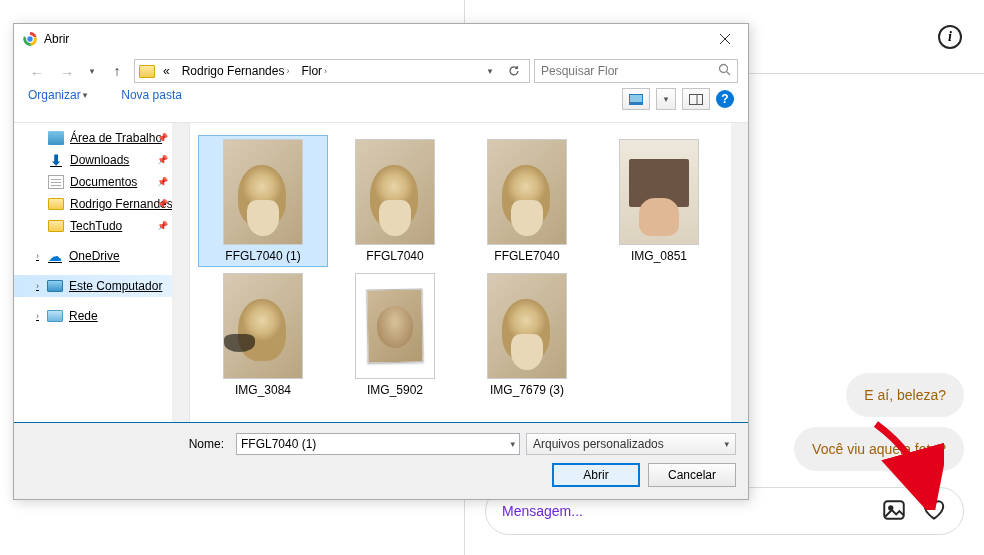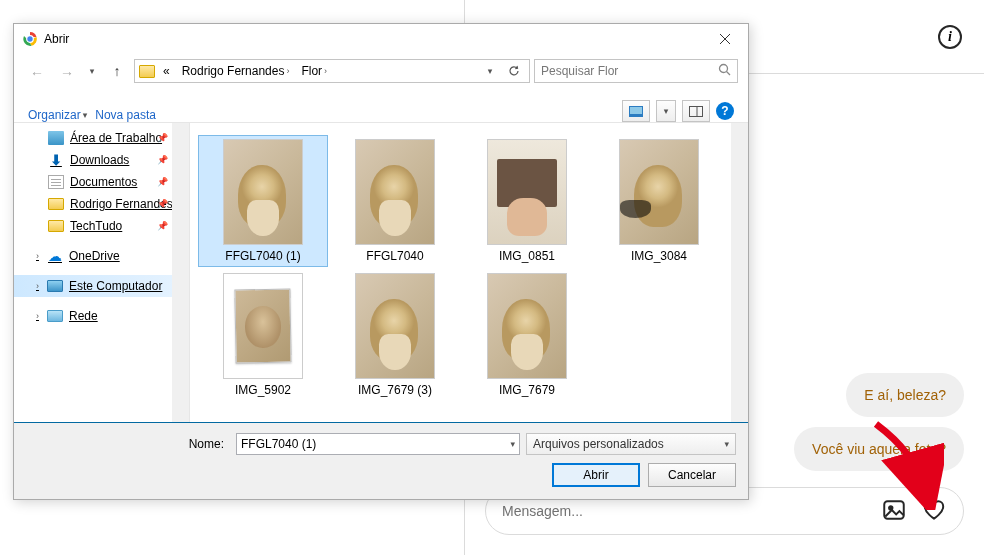--- a/index.html
+++ b/index.html
@@ -64,21 +64,21 @@
       border: 1px solid #dbdbdb;
       border-radius: 26px;
       height: 48px;
       display: flex;
       align-items: center;
       padding: 0 16px;
     }
     .ig-compose-input {
       flex: 1;
       font-size: 14px;
-      color: #737373;
+      color: #6d28d9;
     }
     .ig-compose-icons { display: flex; gap: 14px; align-items: center; }
 
     
     .dialog {
       position: absolute;
       left: 13px;
       top: 23px;
       width: 736px;
       height: 477px;
@@ -149,23 +149,23 @@
       align-items: center;
       padding: 0 6px;
       color: #777;
       justify-content: space-between;
     }
     .search-box .mag { color: #888; font-size: 12px; }
 
     .toolbar-row {
       height: 34px;
       display: flex;
-      align-items: flex-end;
+      align-items: flex-start;
       padding: 0 14px;
-      gap: 8px;
+      gap: 34px;
     }
     .tb-link { color: #1e66c8; cursor: pointer; display: flex; align-items: center; gap: 2px; }
     .tb-spacer { flex: 1; }
     .tb-right { display: flex; align-items: center; gap: 6px; }
     .view-btn {
       width: 28px; height: 22px;
       border: 1px solid #c4c4c4;
       background: linear-gradient(#fdfdfd,#eee);
       display: flex; align-items: center; justify-content: center;
     }
@@ -549,40 +549,40 @@
     <div class="files">
       <div class="file-item selected">
         <div class="thumb dog"></div>
         <div class="file-label">FFGL7040 (1)</div>
       </div>
       <div class="file-item">
         <div class="thumb dog"></div>
         <div class="file-label">FFGL7040</div>
       </div>
       <div class="file-item">
+        <div class="thumb dog"></div>
+        <div class="file-label">FFGLE7040</div>
+      </div>
+      <div class="file-item">
         <div class="thumb hand"></div>
         <div class="file-label">IMG_0851</div>
       </div>
       <div class="file-item">
         <div class="thumb dog text-overlay"></div>
         <div class="file-label">IMG_3084</div>
       </div>
       <div class="file-item">
         <div class="thumb small-inner">
             <div></div>
           </div>
         <div class="file-label">IMG_5902</div>
       </div>
       <div class="file-item">
         <div class="thumb dog"></div>
         <div class="file-label">IMG_7679 (3)</div>
-      </div>
-      <div class="file-item">
-        <div class="thumb dog"></div>
-        <div class="file-label">IMG_7679</div>
       </div>
     </div>
   </div>
 
   <div class="footer">
     <div class="footer-row1">
       <div class="footer-label">Nome:</div>
       <div class="name-combo">
         <span>FFGL7040 (1)</span>
         <span class="carat">▾</span>

